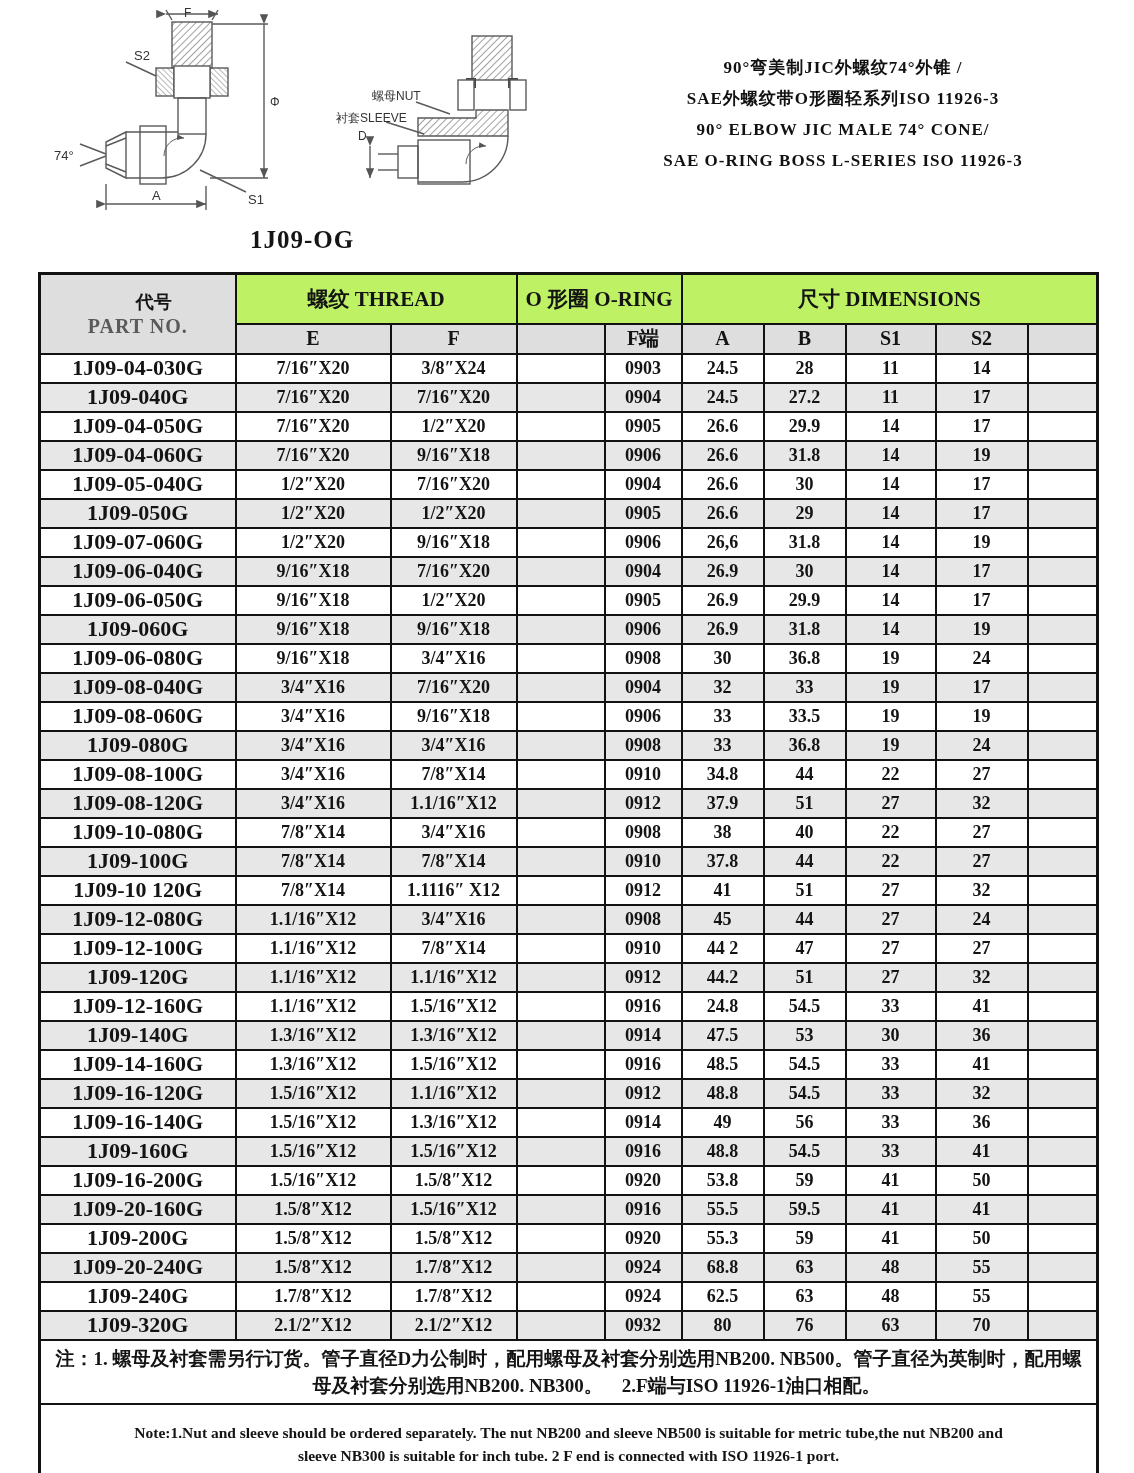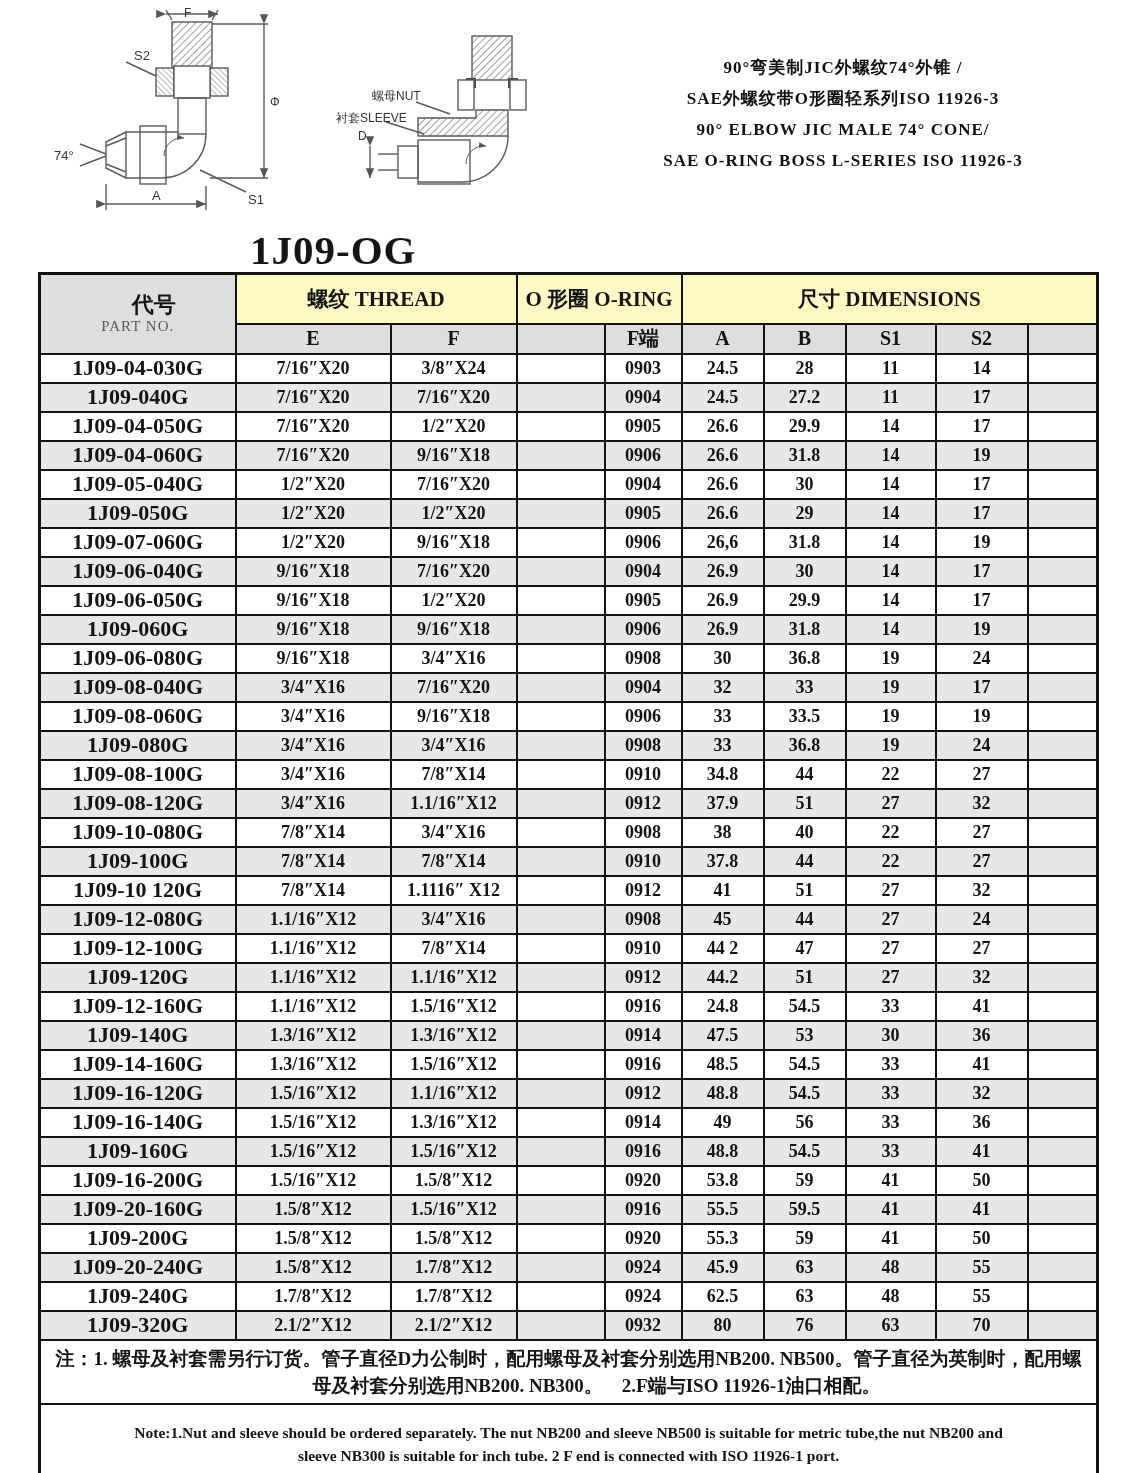--- a/index.html
+++ b/index.html
@@ -11,40 +11,40 @@
   }
   
   .drawing-wrap { position:absolute; left:14px; top:6px; width:600px; height:232px; }
   .title-block {
     position:absolute; left:560px; top:52px; width:566px;
     text-align:center; font-weight:bold; font-size:17px; line-height:31px;
     letter-spacing:1px; color:#111;
   }
   .figure-caption {
     position:absolute; left:250px; top:226px; width:200px;
-    font-size:41px; font-weight:bold; letter-spacing:1px; color:#151515;
+    font-size:25px; font-weight:bold; letter-spacing:1px; color:#151515;
     font-family:"Liberation Serif", serif;
   }
   svg text { font-family:"Liberation Sans", sans-serif; fill:#333; }
   
   .table-wrap { position:absolute; left:38px; top:272px; width:1058px; }
   table.spec {
     border-collapse:collapse; width:1058px; table-layout:fixed;
     font-weight:bold; font-size:18px;
   }
   table.spec th, table.spec td {
     border:2px solid #121212; text-align:center; vertical-align:middle;
     overflow:hidden; white-space:nowrap;
   }
   table.spec { border:3px solid #121212; }
-  th.group { background:#fef9c3; height:50px; font-size:21px; }
+  th.group { background:#bef264; height:50px; font-size:21px; }
   th.sub   { background:#dedede; height:30px; font-size:20px; }
   th.partno-h { background:#dedede; }
-  .partno-zh { font-size:22px; line-height:26px;padding-left:32px; }
-  .partno-en { font-size:15px; color:#5a5a5a; font-weight:normal; letter-spacing:1px; }
+  .partno-zh { font-size:18px; line-height:26px;padding-left:32px; }
+  .partno-en { font-size:20px; color:#5a5a5a; font-weight:bold; letter-spacing:1px; }
   td.c0 { font-size:22px; }
   tr.zebra-even td { background:#e7e7e7; }
   tr.zebra-odd  td { background:#ffffff; }
   table.spec td { height:29px; }
   td.note-cell { text-align:left; white-space:normal; }
   .note-zh { font-size:19px; line-height:27px; padding:4px 2px 4px 2px; }
   .note-zh .l2 { padding-left:56px; }
   .note-en { font-size:15.5px; line-height:23px; padding:16px 6px; font-family:"Liberation Serif", serif; }
 </style>
 </head>
@@ -563,21 +563,21 @@
           <td class="c7">41</td>
           <td class="c8">50</td>
           <td class="c9"></td>
         </tr>
         <tr class="zebra-even">
           <td class="c0">1J09-20-240G</td>
           <td class="c1">1.5/8″X12</td>
           <td class="c2">1.7/8″X12</td>
           <td class="c3"></td>
           <td class="c4">0924</td>
-          <td class="c5">45.9</td>
+          <td class="c5">68.8</td>
           <td class="c6">63</td>
           <td class="c7">48</td>
           <td class="c8">55</td>
           <td class="c9"></td>
         </tr>
         <tr class="zebra-odd">
           <td class="c0">1J09-240G</td>
           <td class="c1">1.7/8″X12</td>
           <td class="c2">1.7/8″X12</td>
           <td class="c3"></td>

